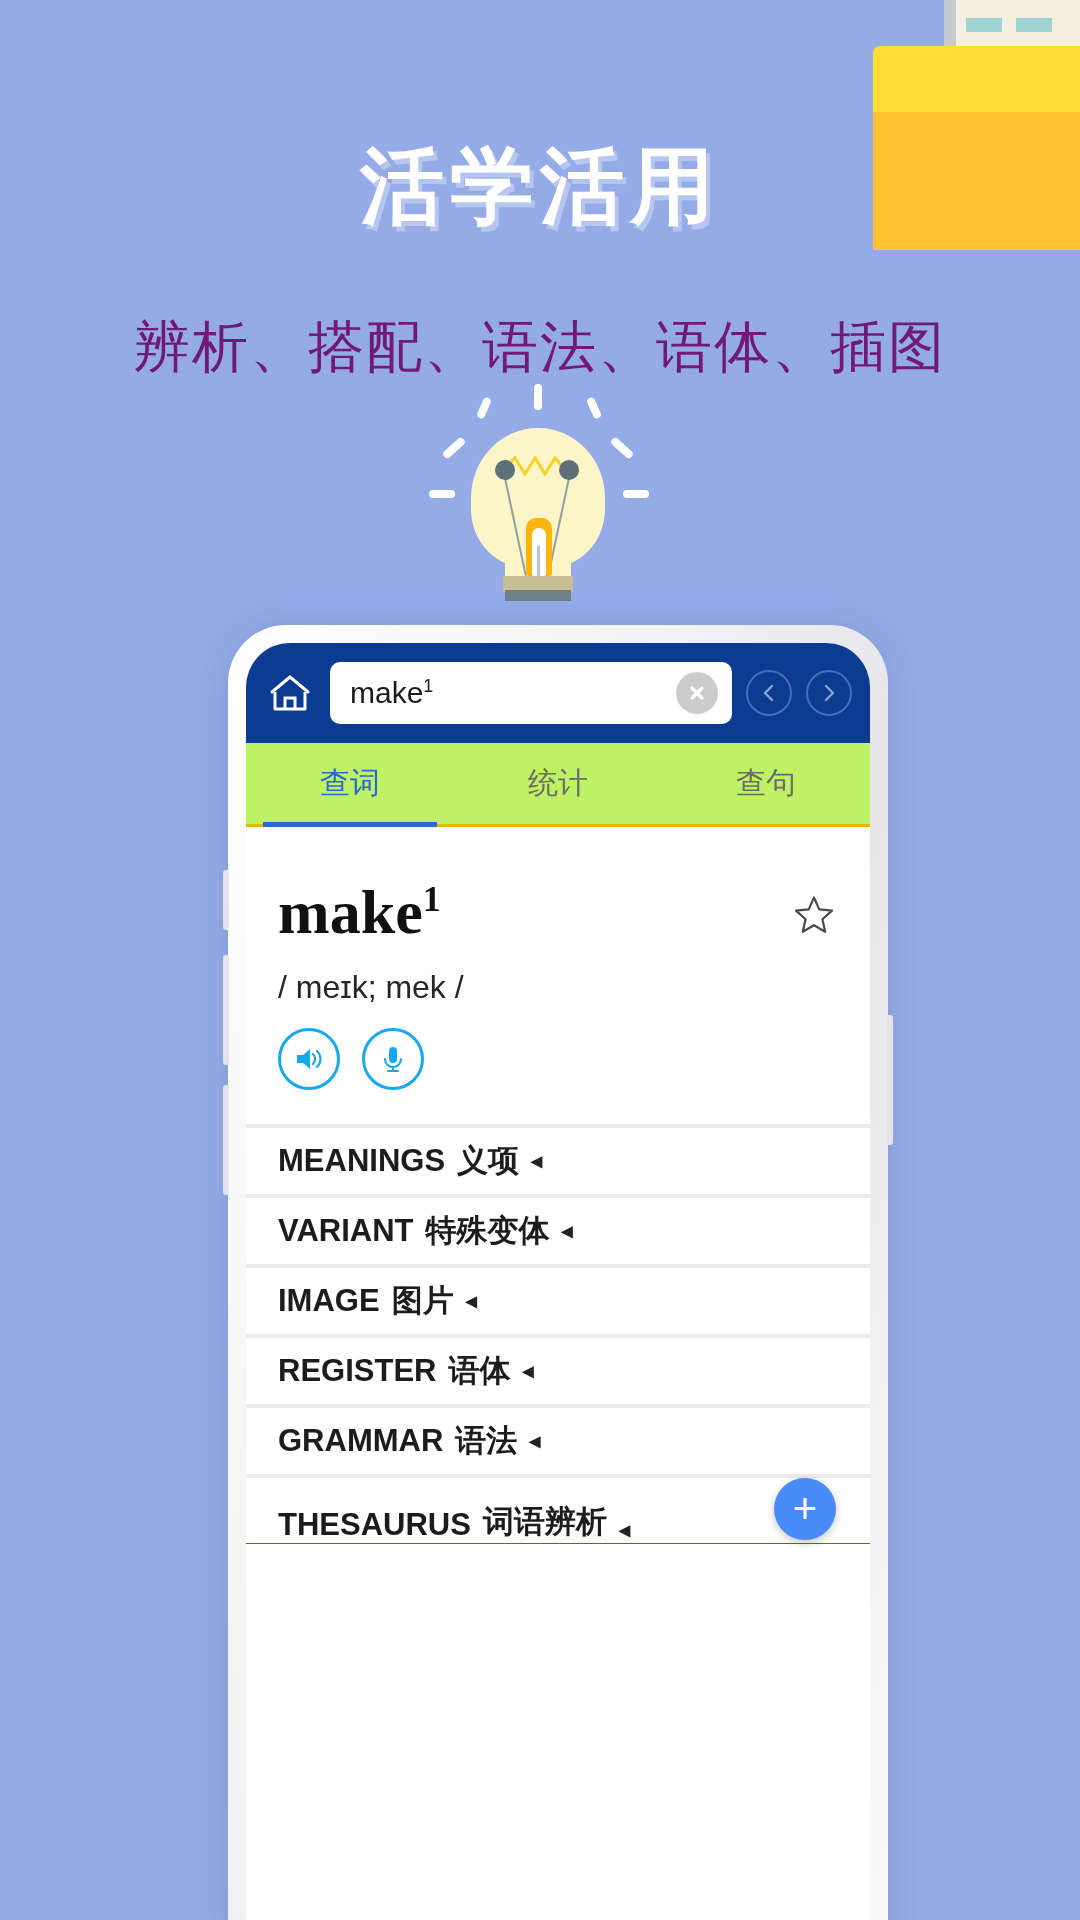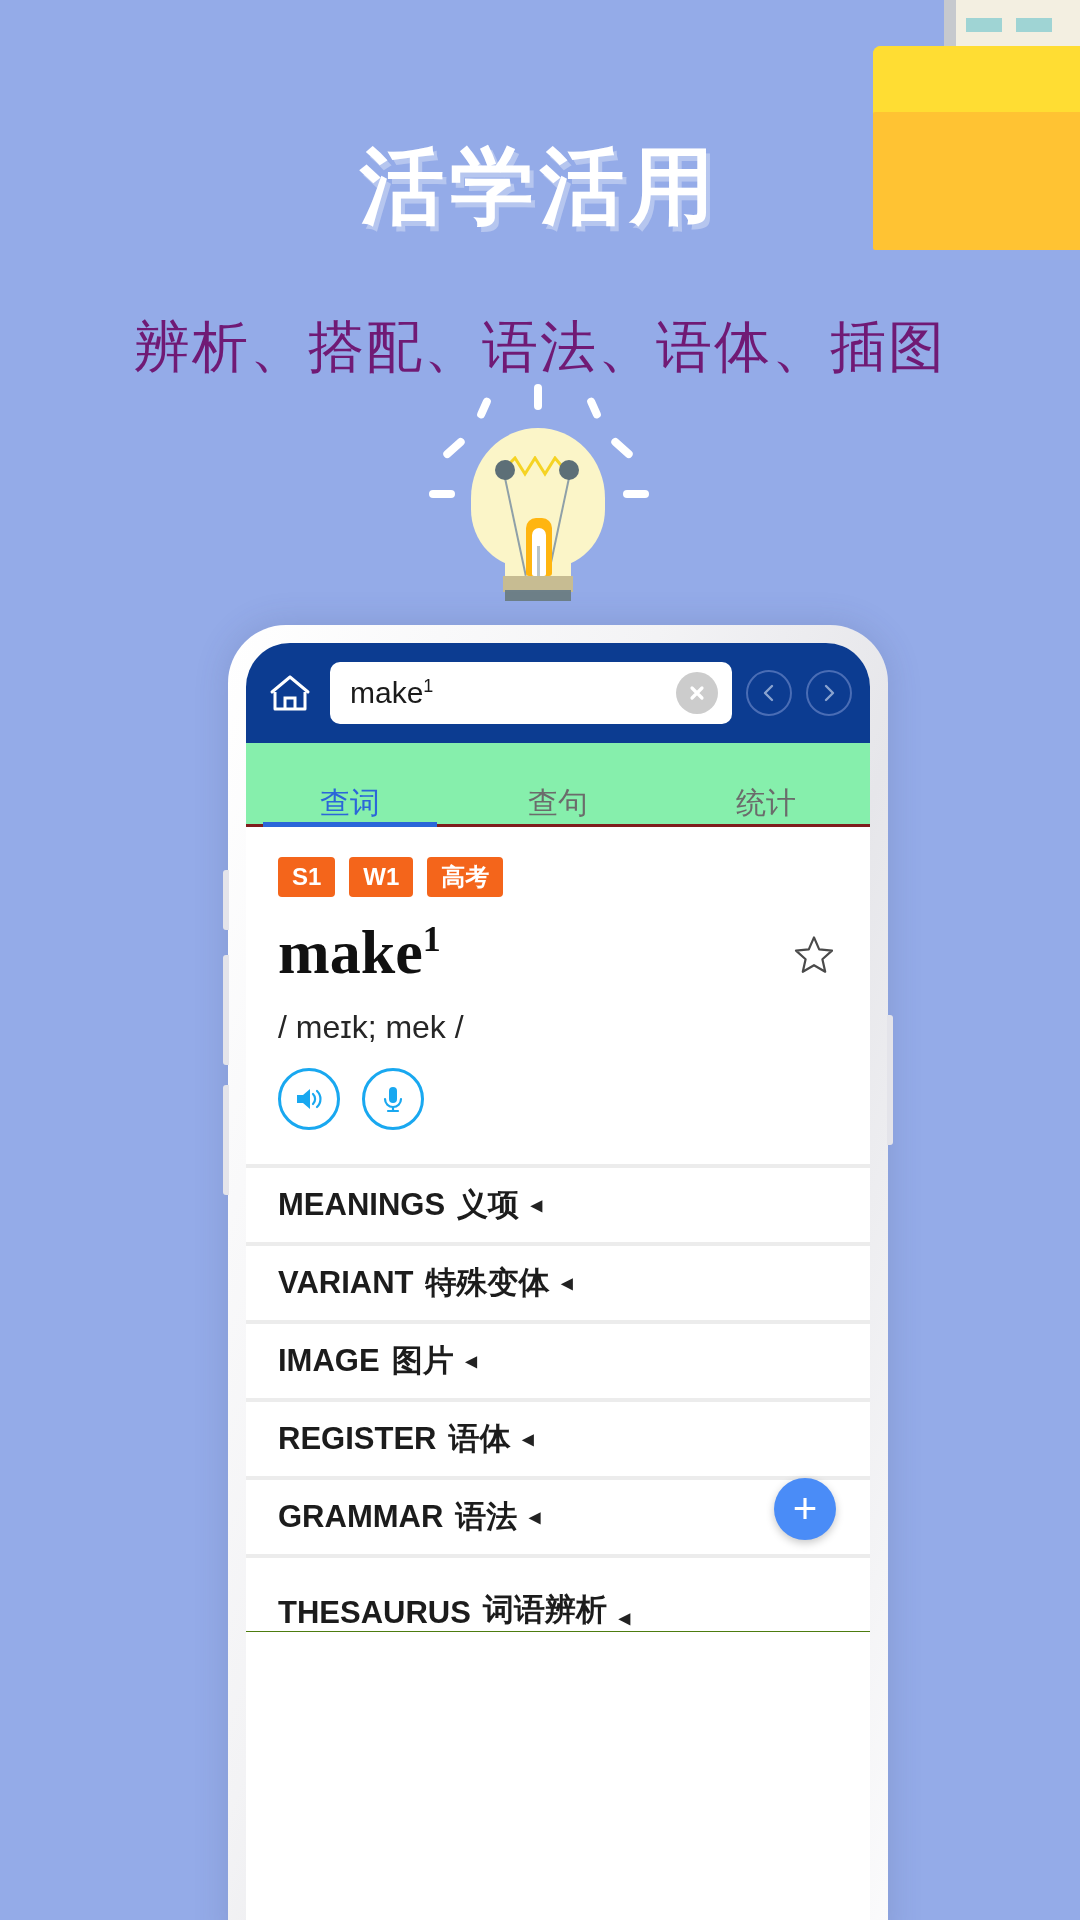--- a/index.html
+++ b/index.html
@@ -135,21 +135,21 @@
     margin-left:auto; width:42px; height:42px; border-radius:50%;
     background:#cccccc; display:flex; align-items:center; justify-content:center;
   }
   .nav-btn {
     width:46px; height:46px; flex:0 0 46px; border-radius:50%;
     border:2px solid #4a6db5; display:flex; align-items:center; justify-content:center;
     color:#8aa3cf; font-size:26px; line-height:1;
   }
 
   
-  .tabs { display:flex; height:84px; border-bottom:3px solid #7f1d1d; background:#86efac;align-items:flex-end; }
+  .tabs { display:flex; height:84px; border-bottom:3px solid #eab308; background:#bef264; }
   .tab {
     flex:1; display:flex; align-items:center; justify-content:center;
     font-size:30px; color:#6b6b6b; position:relative;
   }
   .tab.active { color:#2b66d9; }
   .tab.active::after {
     content:""; position:absolute; bottom:-3px; left:8%; width:84%; height:5px;
     background:#2b66d9;
   }
 
@@ -175,21 +175,21 @@
   }
   .xref { display:flex; align-items:center; gap:12px; margin-top:28px; }
   .xref-arrow { width:34px; height:26px; }
   .xref-text { font-size:32px; color:#2b66d9; }
   .xref-text sup { font-size:20px; }
 
   
   .sections { margin-top:34px; }
   .section-row {
     border-top:4px solid #ececec;
-    height:78px; display:flex; align-items:center;
+    height:70px; display:flex; align-items:center;
     padding:0 32px; font-size:31px; color:#1c1c1c; font-weight:bold;
   }
   .section-row .cn { font-weight:bold; margin-left:12px; }
   .section-row .caret { margin-left:12px; font-size:22px; color:#222; }
   .sections .section-row:last-child { border-bottom:1px solid #4d7c0f;align-items:flex-end; }
 
   .fab {
     position:absolute; right:34px; bottom:405px; width:62px; height:62px;
     border-radius:50%; background:#4a8cf7; color:#fff;
     display:flex; align-items:center; justify-content:center;
@@ -285,30 +285,25 @@
       </span>
       <span class="nav-btn">
         <svg width="22" height="22" viewBox="0 0 22 22">
           <path d="M8 4 L15 11 L8 18" fill="none" stroke="#8aa3cf" stroke-width="2.4" stroke-linecap="round" stroke-linejoin="round"></path>
         </svg>
       </span>
     </div>
 
     <div class="tabs">
       <div class="tab active">查词</div>
+      <div class="tab">统计</div>
       <div class="tab">查句</div>
-      <div class="tab">统计</div>
     </div>
 
     <div class="entry">
-      <div class="badges">
-        <span class="badge">S1</span>
-        <span class="badge">W1</span>
-        <span class="badge">高考</span>
-      </div>
 
       <div class="headword-row">
         <div class="headword"><span>make</span><sup>1</sup></div>
         <svg class="star-icon" viewBox="0 0 24 24">
           <path d="M12 3.2 L14.6 9.2 L21 9.8 L16.2 14.1 L17.6 20.4 L12 17.1 L6.4 20.4 L7.8 14.1 L3 9.8 L9.4 9.2 Z" fill="none" stroke="#4a4a4a" stroke-width="1.1" stroke-linejoin="round"></path>
         </svg>
       </div>
 
       <div class="phonetic">/ meɪk; mek /</div>
 

